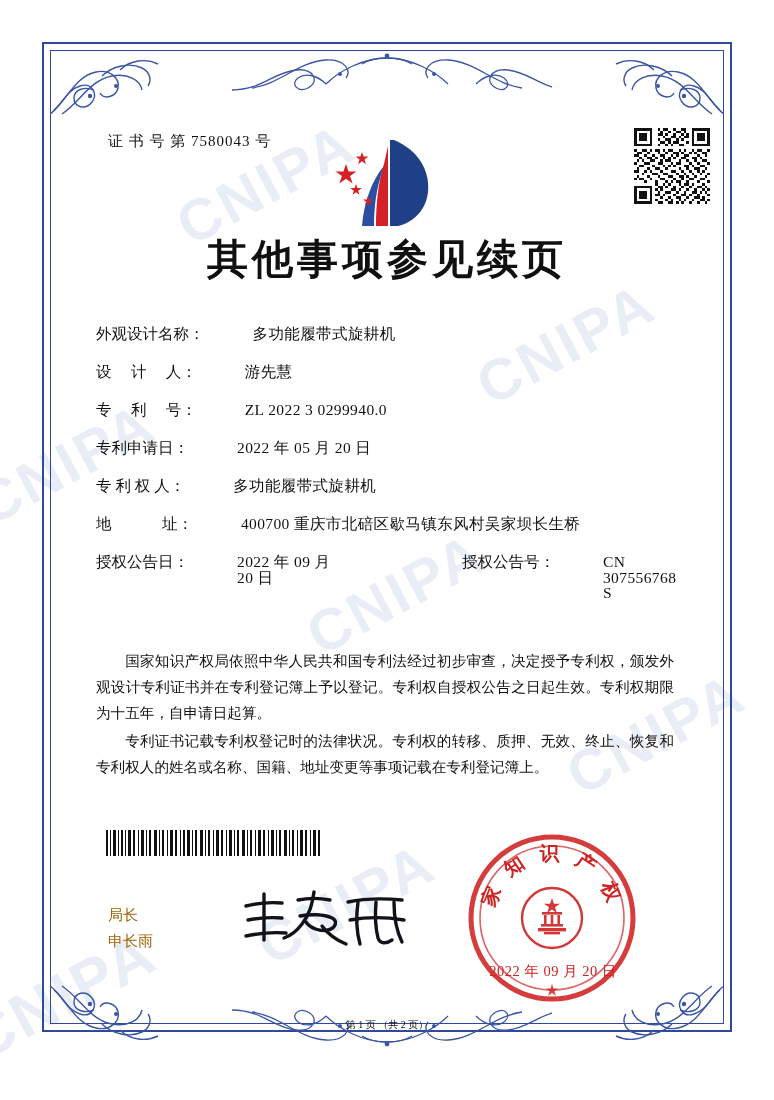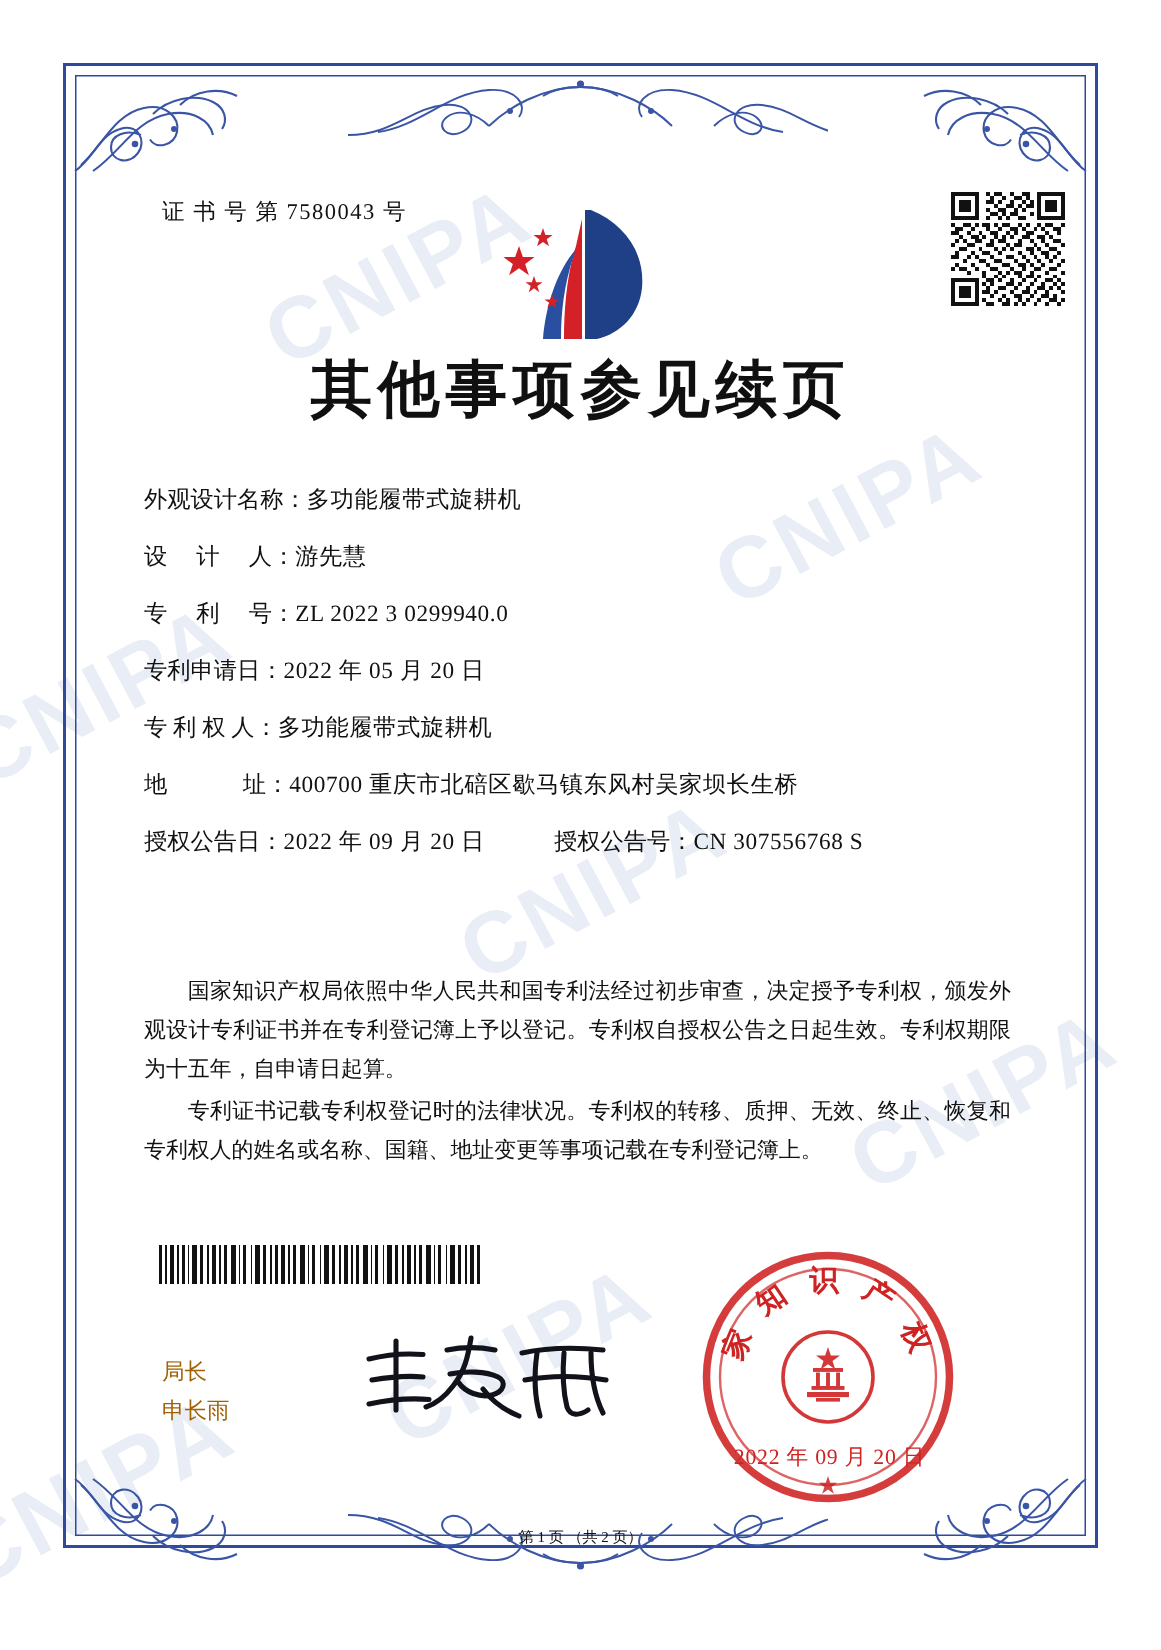--- a/index.html
+++ b/index.html
@@ -148,20 +148,21 @@
     left: 96px;
     top: 326px;
     width: 588px;
     font-size: 15.5px;
     line-height: 1;
   }
   .field-row {
     display: flex;
     align-items: flex-start;
     margin-bottom: 22.5px;
+    gap: 48px;
   }
   .field-label {
     white-space: pre;
     color: #111;
   }
   .field-value {
     color: #111;
     letter-spacing: 0.4px;
   }
   .field-row.dual { justify-content: flex-start; }

